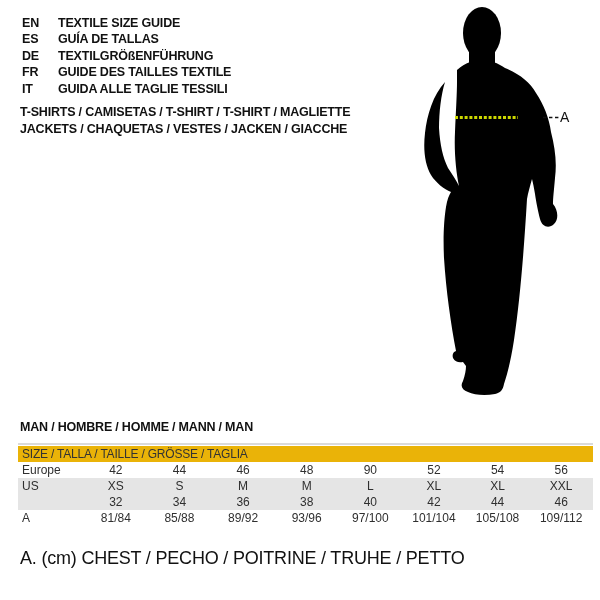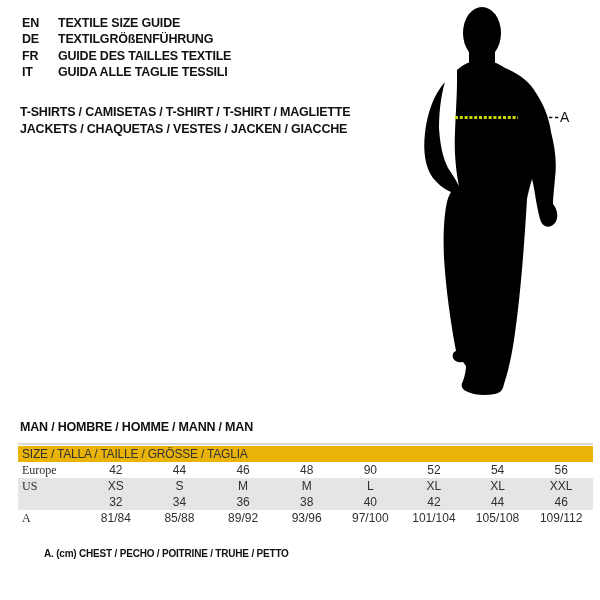--- a/index.html
+++ b/index.html
@@ -24,36 +24,40 @@
   .section-title{position:absolute;left:20px;top:420px;font-size:12.5px;font-weight:700;
                  letter-spacing:-0.2px;white-space:nowrap;}
 
   
   .size-table{position:absolute;left:18px;top:443px;width:575px;font-size:12px;color:#2f2f2f;}
   .table-topline{height:2px;background:#dadada;margin-bottom:1px;}
   .thead{height:16px;line-height:16px;background:#eab308;color:#333;padding-left:4px;
          letter-spacing:-0.2px;}
   .trow{display:flex;height:16px;line-height:16px;}
   .trow.shaded{background:#e5e5e5;}
-  .tlabel{width:62px;padding-left:4px;text-align:left;font-family:Liberation Serif, serif;}
+  .tlabel{width:62px;padding-left:4px;text-align:left;}
   .tcell{flex:1;text-align:center;}
 
   
-  .footnote{position:absolute;left:20px;top:548px;font-size:10px;font-weight:700;
-            letter-spacing:-0.2px;white-space:nowrap;margin-left:24px;}
+  .footnote{position:absolute;left:20px;top:548px;font-size:18px;font-weight:400;
+            letter-spacing:-0.2px;white-space:nowrap;}
 </style>
 </head>
 <body>
 
 <div id="page">
 
   <div class="lang-list">
     <div class="lang-row">
       <span class="lang-code">EN</span>
       <span class="lang-text">TEXTILE SIZE GUIDE</span>
+    </div>
+    <div class="lang-row">
+      <span class="lang-code">ES</span>
+      <span class="lang-text">GUÍA DE TALLAS</span>
     </div>
     <div class="lang-row">
       <span class="lang-code">DE</span>
       <span class="lang-text">TEXTILGRÖßENFÜHRUNG</span>
     </div>
     <div class="lang-row">
       <span class="lang-code">FR</span>
       <span class="lang-text">GUIDE DES TAILLES TEXTILE</span>
     </div>
     <div class="lang-row">

